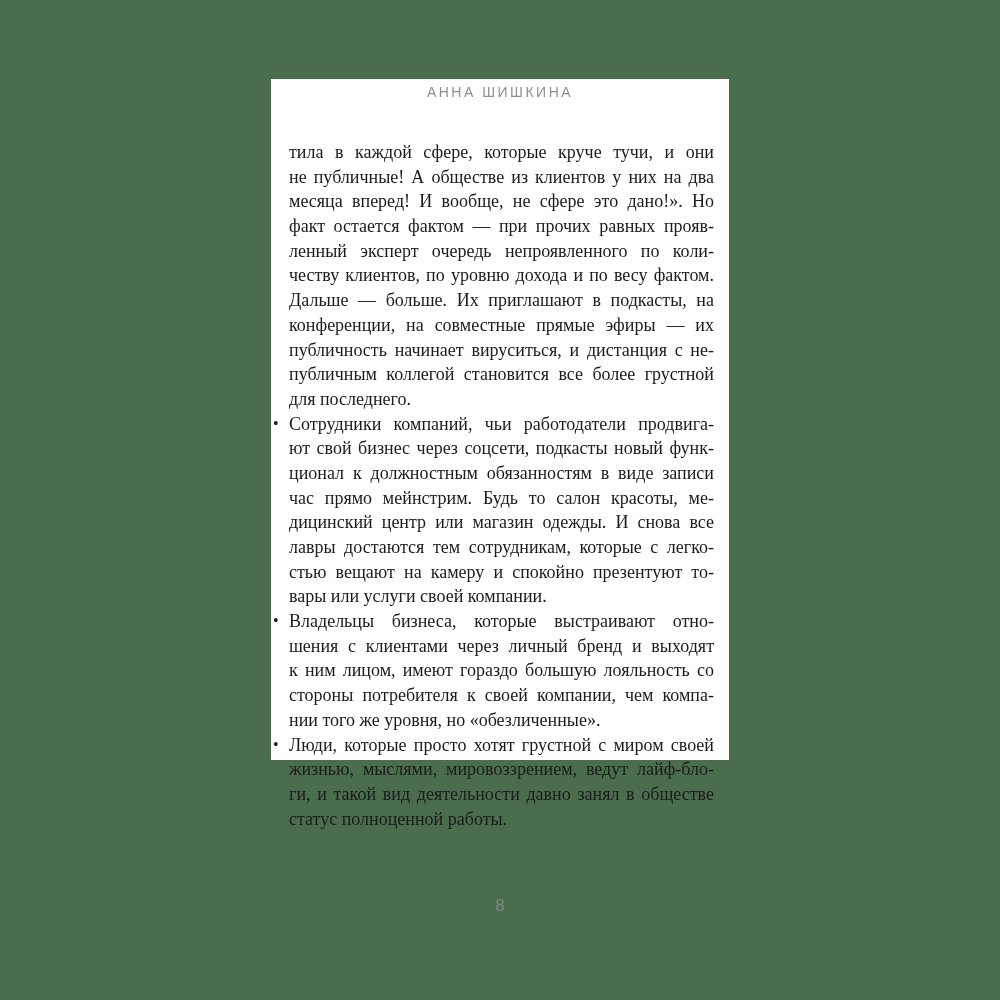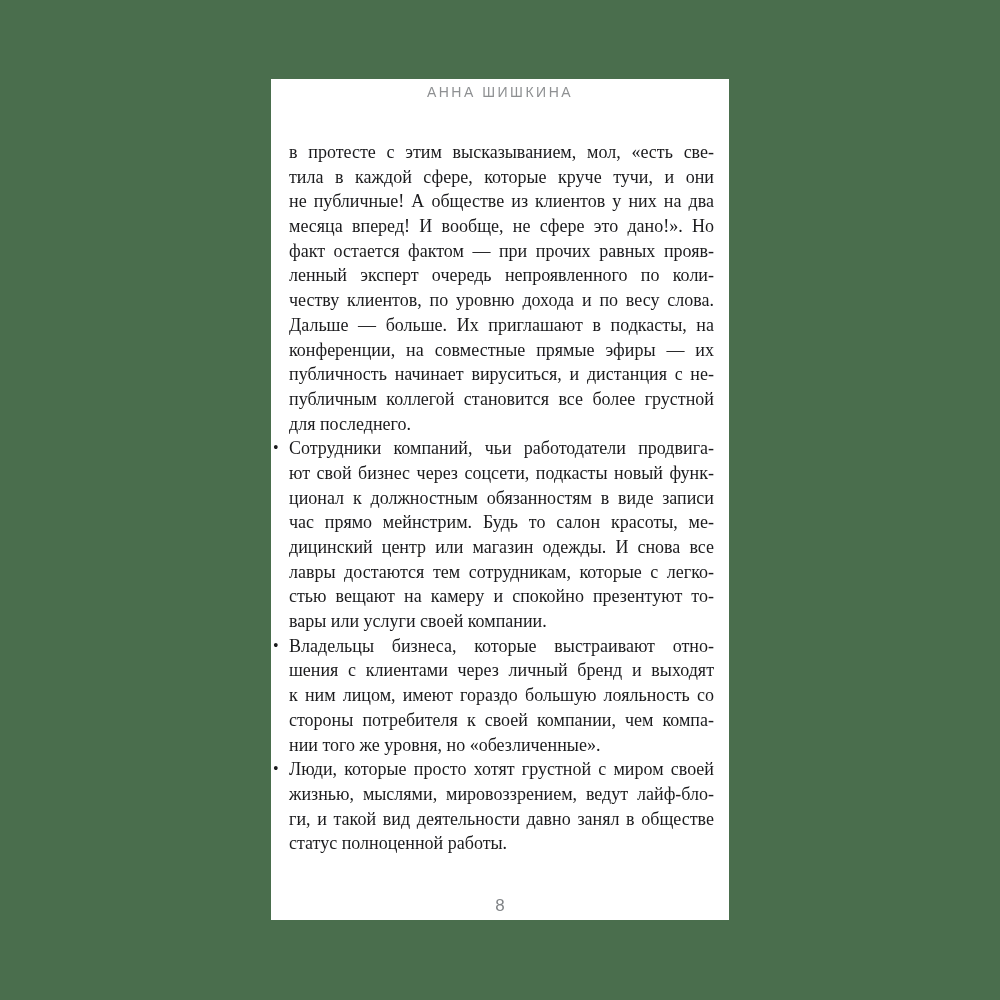--- a/index.html
+++ b/index.html
@@ -22,21 +22,21 @@
     width: 1000px;
     height: 1000px;
     background: var(--background);
     font-family: "Liberation Serif", serif;
   }
   .page {
     position: absolute;
     left: 271px;
     top: 79px;
     width: 458px;
-    height: 841px;
+    height: 681px;
     background: var(--page);
   }
   .running-header {
     position: absolute;
     top: 5px;
     left: 0;
     right: 0;
     text-align: center;
     font-family: "Liberation Sans", sans-serif;
     font-size: 14px;
@@ -85,27 +85,26 @@
   }
 </style>
 </head>
 <body>
 
 <div class="canvas">
   <div class="page">
     <div class="running-header">АННА ШИШКИНА</div>
     <div class="page-body">
         <div class="block">
-          <div class="line">в протесте с этим высказыванием, мол, «есть све-</div>
           <div class="line">тила в каждой сфере, которые круче тучи, и они</div>
           <div class="line">не публичные! А обществе из клиентов у них на два</div>
           <div class="line">месяца вперед! И вообще, не сфере это дано!». Но</div>
           <div class="line">факт остается фактом — при прочих равных прояв-</div>
           <div class="line">ленный эксперт очередь непроявленного по коли-</div>
-          <div class="line">честву клиентов, по уровню дохода и по весу слова.</div>
+          <div class="line">честву клиентов, по уровню дохода и по весу фактом.</div>
           <div class="line">Дальше — больше. Их приглашают в подкасты, на</div>
           <div class="line">конференции, на совместные прямые эфиры — их</div>
           <div class="line">публичность начинает вируситься, и дистанция с не-</div>
           <div class="line">публичным коллегой становится все более грустной</div>
           <div class="line last">для последнего.</div>
         </div>
         <div class="block bullet">
           <span class="marker">•</span>
           <div class="line">Сотрудники компаний, чьи работодатели продвига-</div>
           <div class="line">ют свой бизнес через соцсети, подкасты новый функ-</div>

